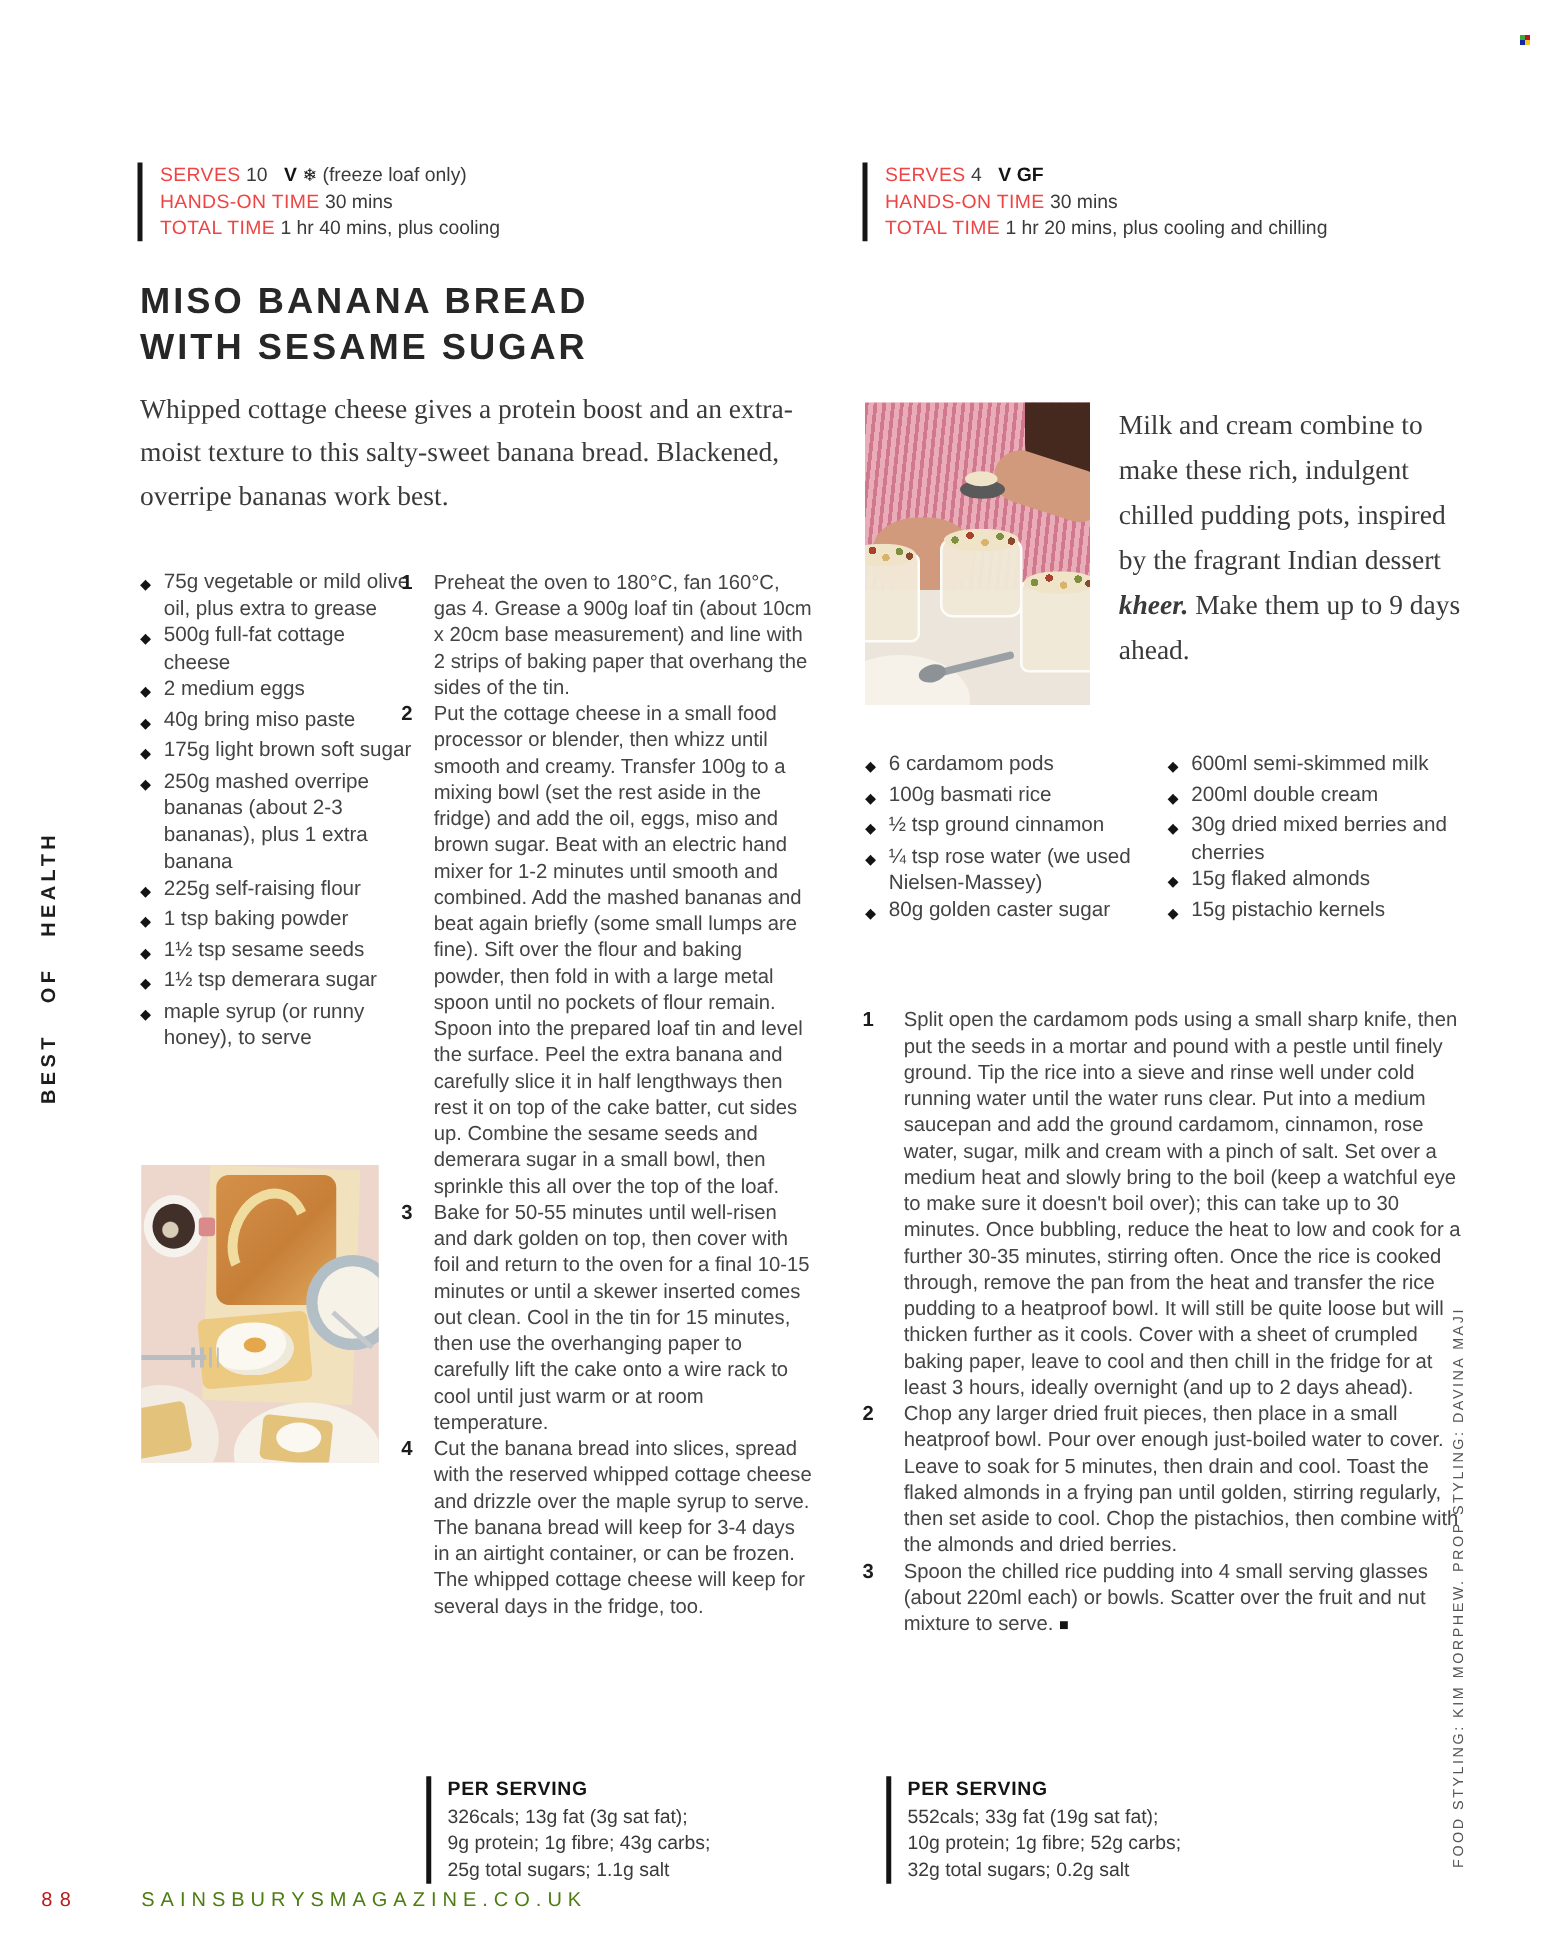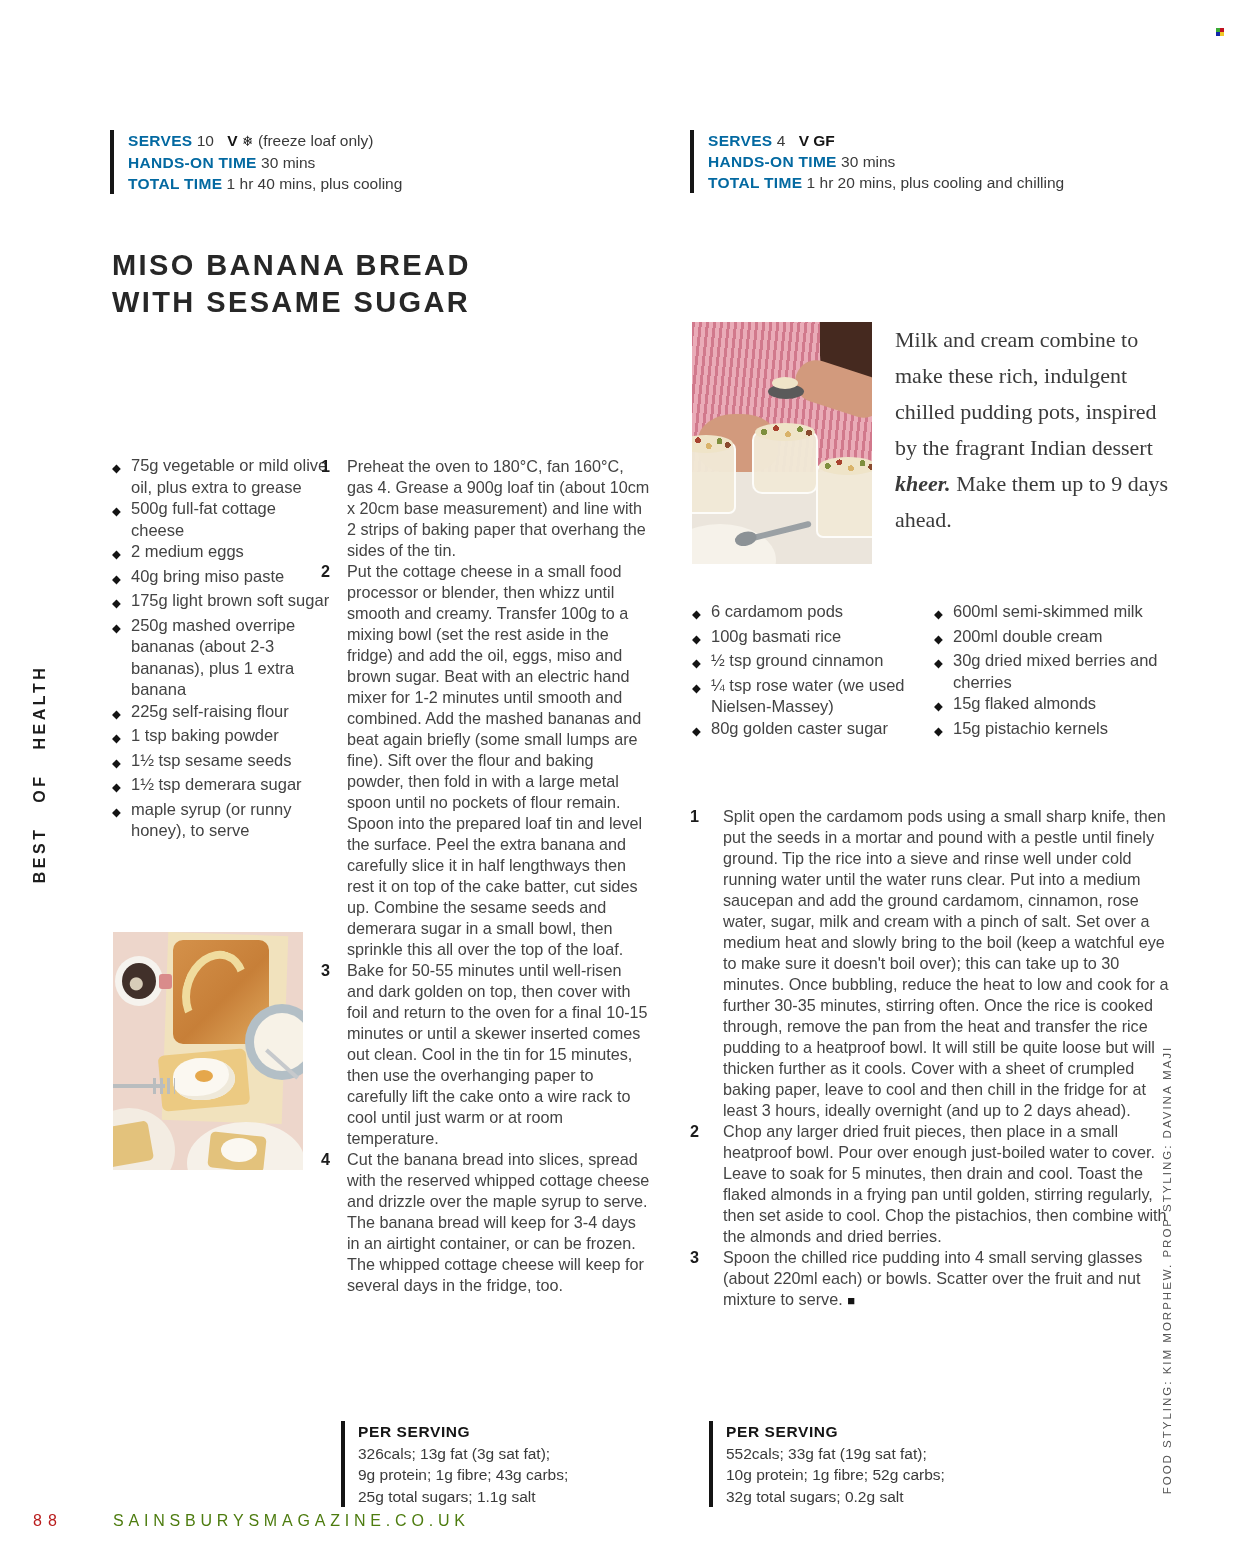--- a/index.html
+++ b/index.html
@@ -17,29 +17,29 @@
 
   
   .v-section { position:absolute; left:40px; top:774px; transform:translate(-50%,-50%) rotate(-90deg);
     white-space:nowrap; font-weight:bold; font-size:16px; letter-spacing:3.5px; word-spacing:16px; color:#1d1d1d; }
   .v-credit { position:absolute; left:1167px; top:1270px; transform:translate(-50%,-50%) rotate(-90deg);
     white-space:nowrap; font-size:11.5px; letter-spacing:2px; color:#555; }
 
   
   .meta { position:absolute; border-left:4px solid #161616; padding-left:14px;
     font-size:15.5px; line-height:21px; color:#3a3a3a; }
-  .meta .lbl { font-weight:bold; color:#0369a1; letter-spacing:0.3px; }
+  .meta .lbl { font-weight:normal; color:#ef4444; letter-spacing:0.3px; }
   .meta .diet { font-weight:bold; color:#141414; margin-left:9px; }
   .meta .snow { font-size:14px; color:#141414; }
   #meta-left { left:110px; top:130px; }
   #meta-right { left:690px; top:130px; }
 
   
   .title { position:absolute; font-weight:bold; font-size:29px; line-height:37px;
-    letter-spacing:2.4px; color:#272727;margin-top:24px; }
+    letter-spacing:2.4px; color:#272727; }
   #title-left { left:112px; top:223px; }
   #title-right { left:692px; top:223px; }
 
   
   .intro { position:absolute; font-family:"Liberation Serif","DejaVu Serif",serif; color:#3a3a3a; }
   #intro-left { left:112px; top:309px; width:558px; font-size:22px; line-height:35px; }
   #intro-right { left:895px; top:322px; width:288px; font-size:22px; line-height:36px; }
   #intro-right i { font-style:italic;font-weight:bold; }
 
   
@@ -180,20 +180,21 @@
       <span class="lbl">TOTAL TIME</span>
       <span>1 hr 40 mins, plus cooling</span>
     </div>
   </div>
 
   <h1 class="title" id="title-left">
     <div>MISO BANANA BREAD</div>
     <div>WITH SESAME SUGAR</div>
   </h1>
 
+  <p class="intro" id="intro-left">Whipped cottage cheese gives a protein boost and an extra-moist texture to this salty-sweet banana bread. Blackened, overripe bananas work best.</p>
 
   <ul class="ings" id="ings-left">
     <li class="ing">
         <span class="bullet">◆</span>
         <span>75g vegetable or mild olive oil, plus extra to grease</span>
       </li>
     <li class="ing">
         <span class="bullet">◆</span>
         <span>500g full-fat cottage cheese</span>
       </li>

